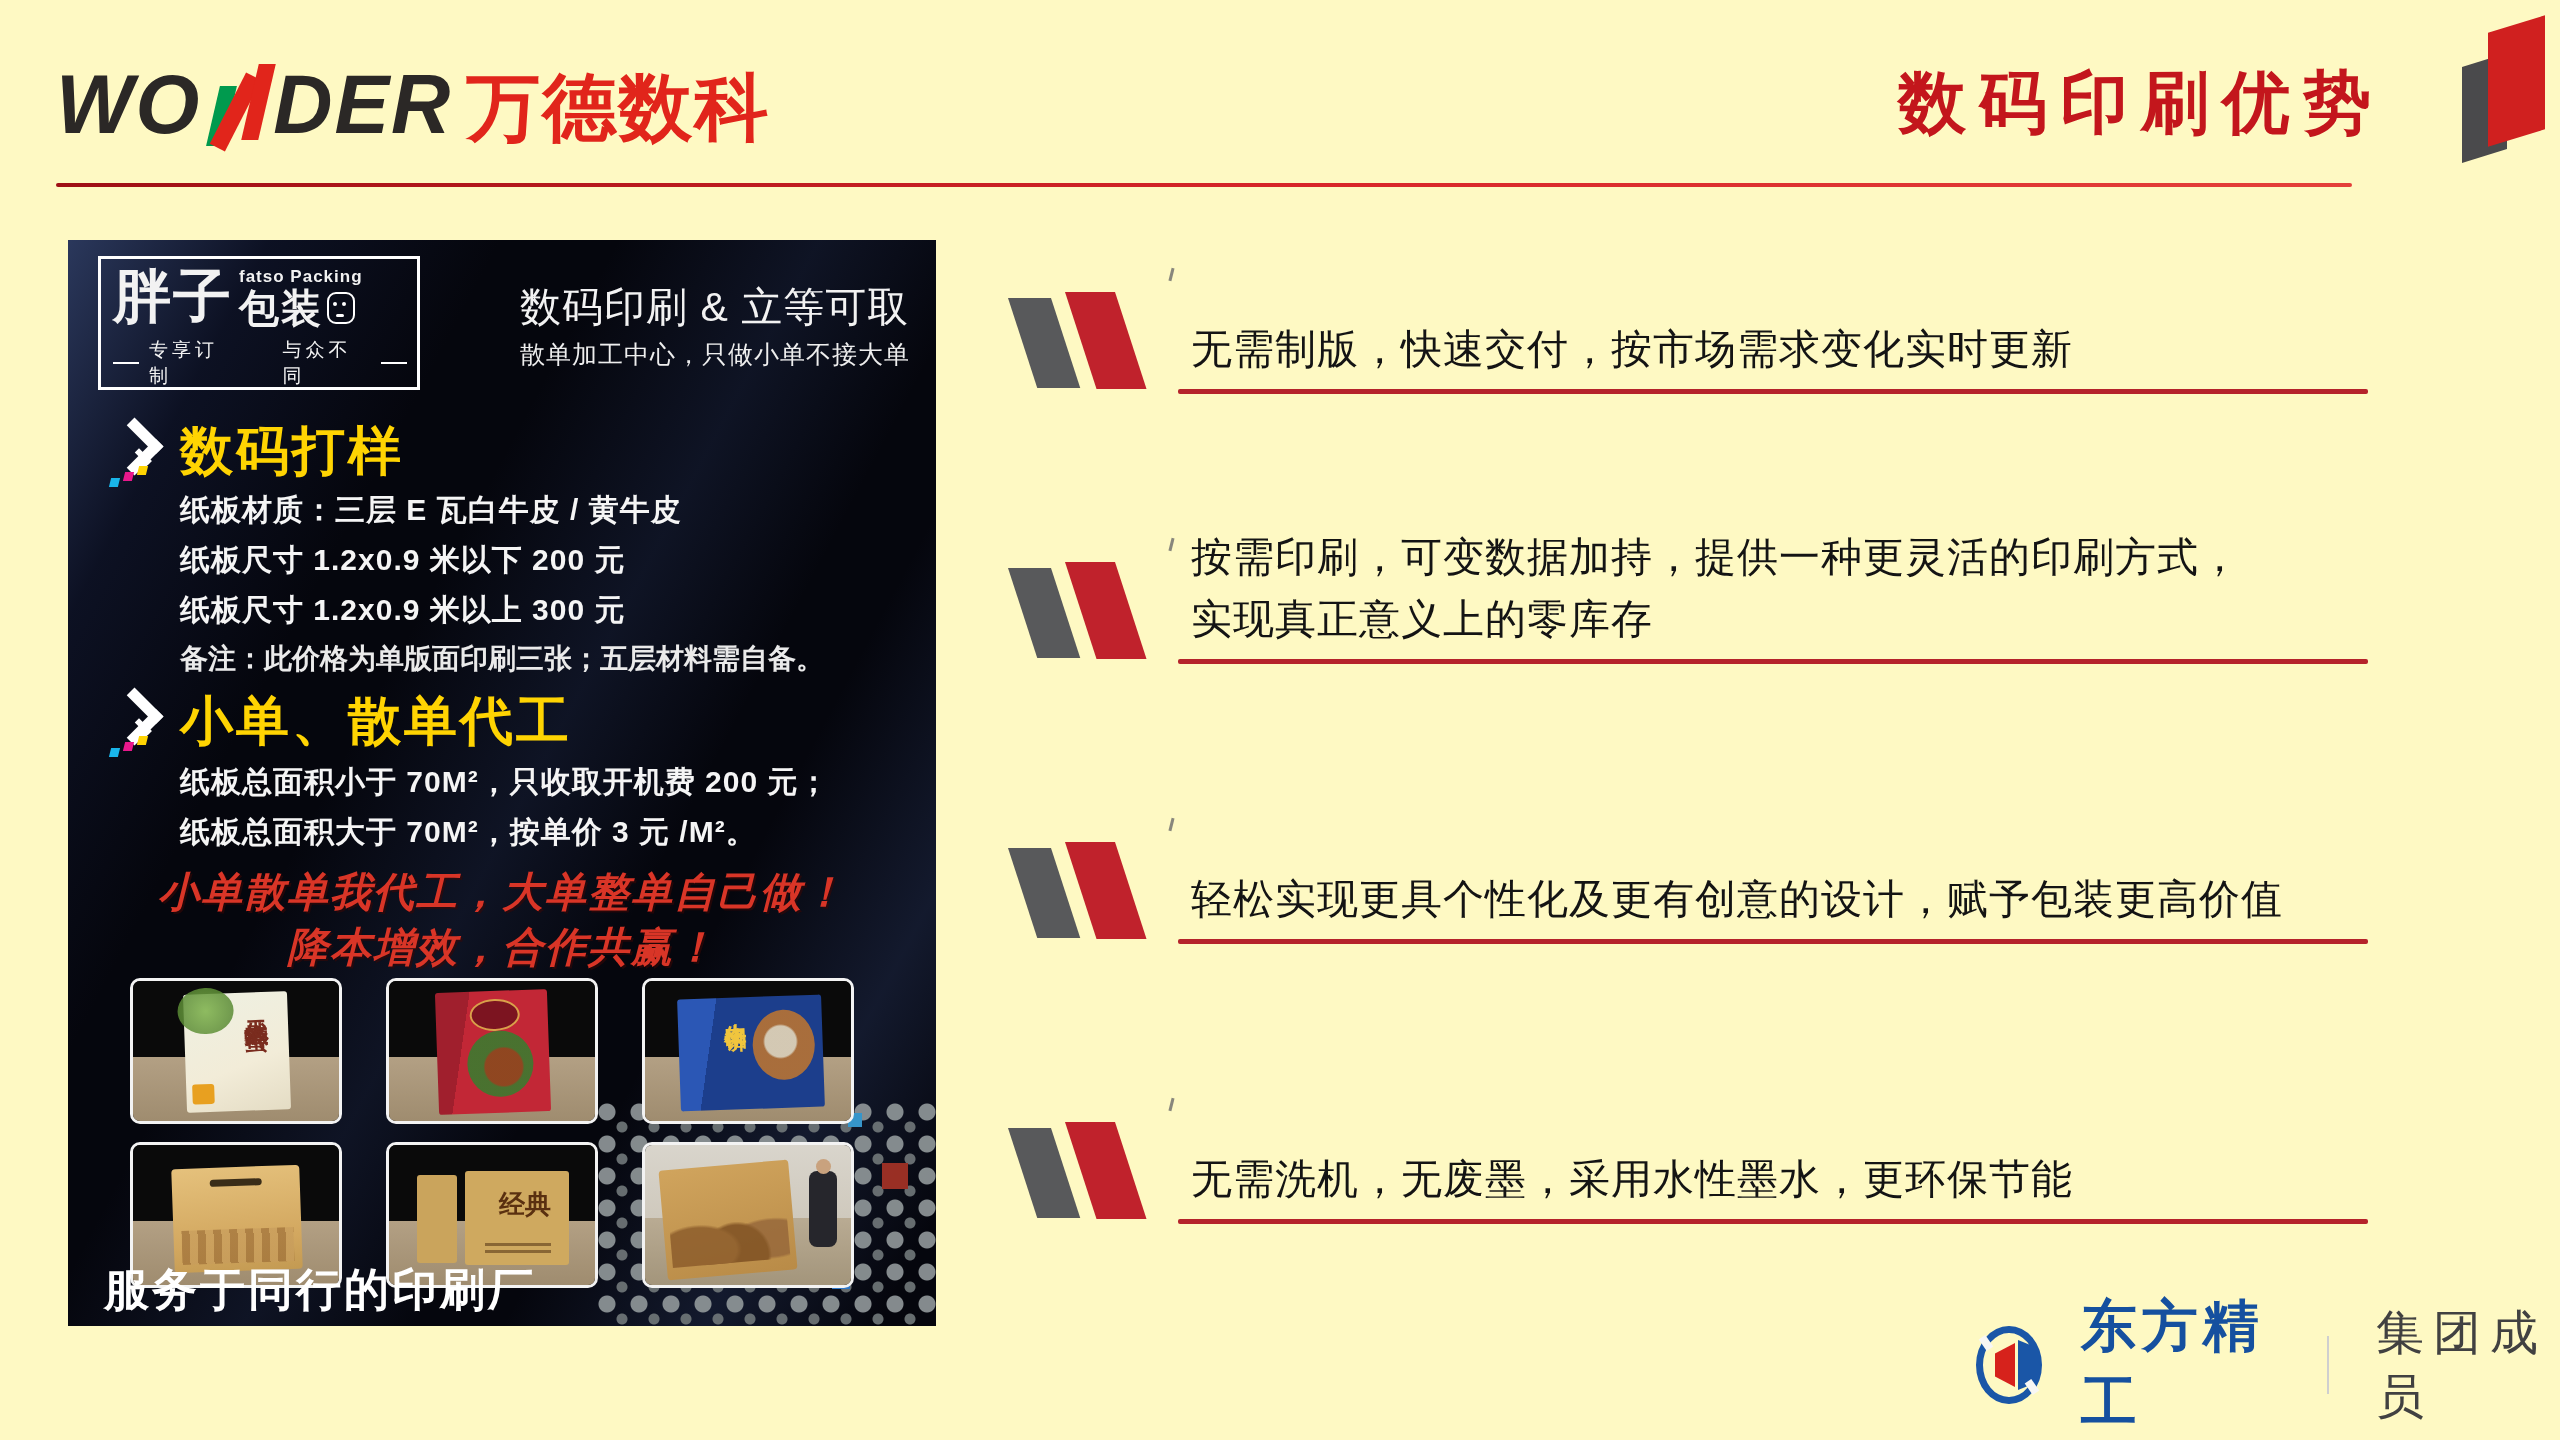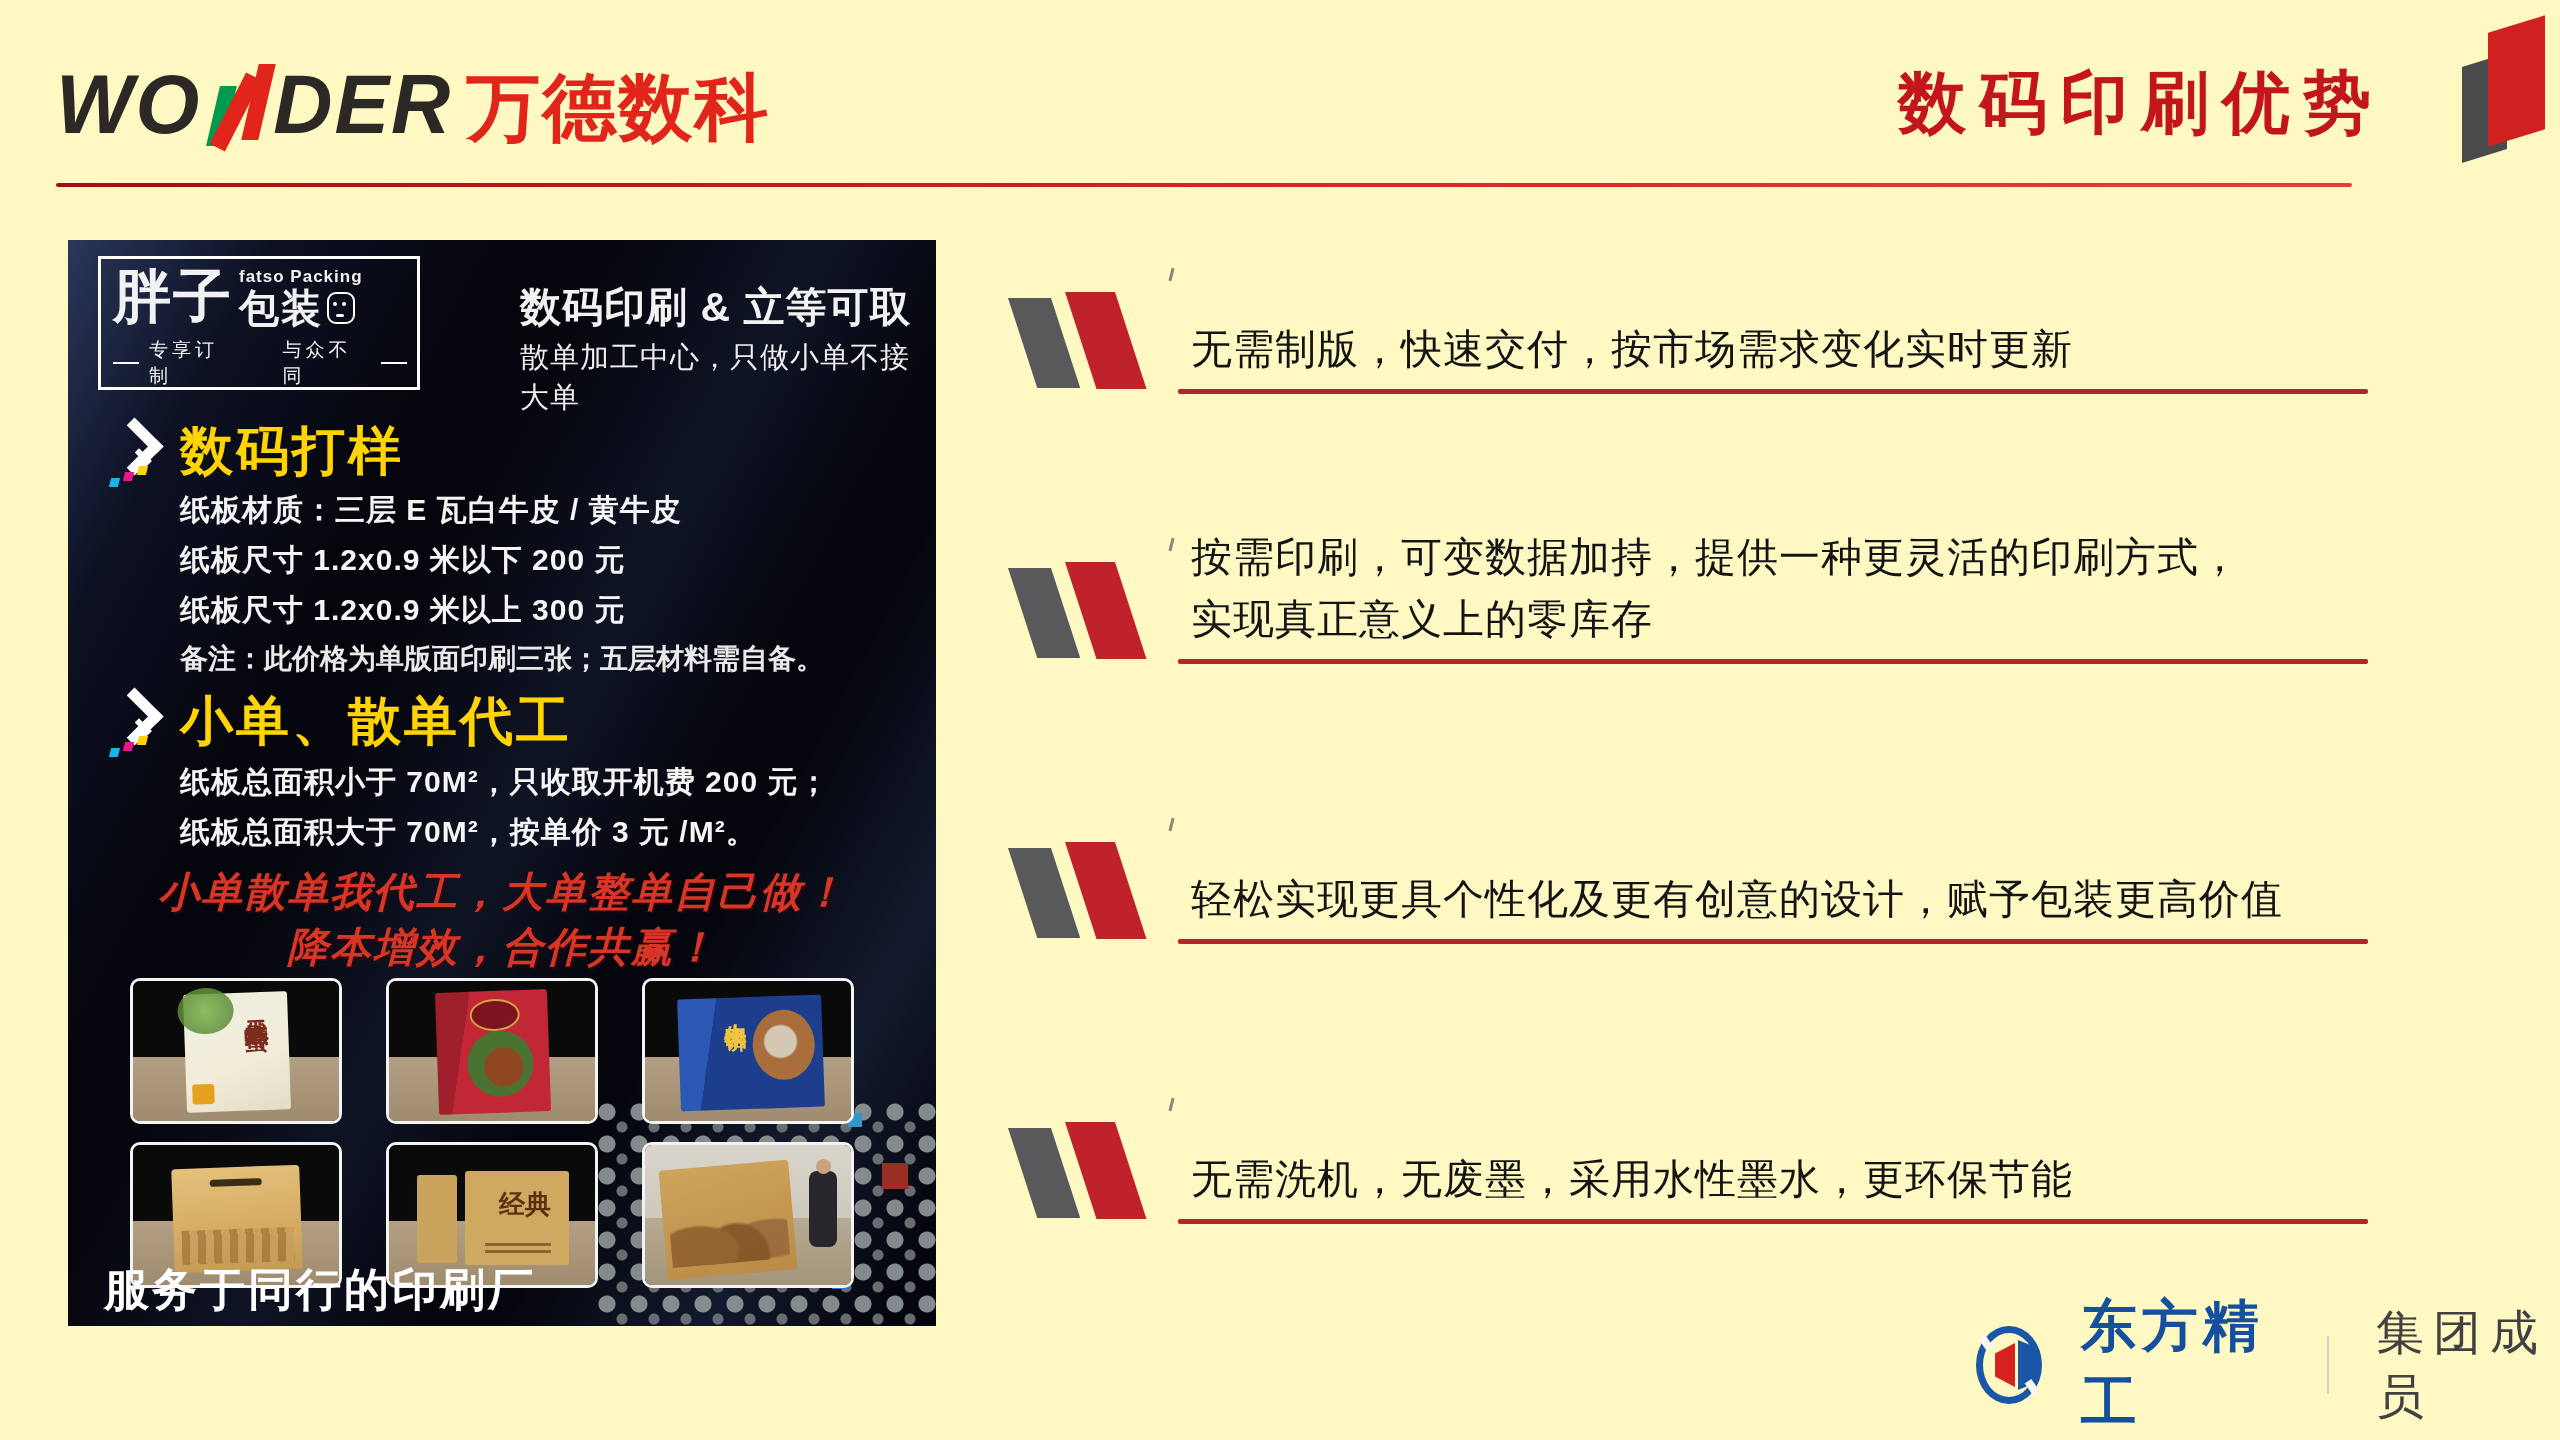--- a/index.html
+++ b/index.html
@@ -44,22 +44,22 @@
   .fatso-pack{font-size:40px;font-weight:bold;line-height:42px;letter-spacing:2px;}
   .mascot{position:relative;display:inline-block;width:24px;height:28px;border:2px solid #fff;
           border-radius:9px;margin-left:4px;}
   .mascot::before{content:"";position:absolute;left:4px;top:8px;width:4px;height:4px;border-radius:50%;
                   background:#fff;box-shadow:9px 0 0 #fff;}
   .mascot::after{content:"";position:absolute;left:7px;bottom:5px;width:8px;height:3px;border-radius:2px;background:#fff;}
   .fatso-tagline{display:flex;align-items:center;gap:10px;margin-top:8px;font-size:19px;letter-spacing:4px;}
   .fatso-tagline .dash{flex:0 0 26px;height:2px;background:#fff;}
   .fatso-tagline .sp{width:26px;}
 
-  .poster-headline{position:absolute;left:452px;top:40px;font-size:41px;font-weight:bold;letter-spacing:1px;}
-  .poster-subline{position:absolute;left:452px;top:98px;font-size:29px;letter-spacing:1px;color:#eee;}
+  .poster-headline{position:absolute;left:452px;top:40px;font-size:41px;font-weight:normal;letter-spacing:1px;}
+  .poster-subline{position:absolute;left:452px;top:98px;font-size:25px;letter-spacing:1px;color:#eee;}
 
   .arrow-ico{position:absolute;width:70px;height:70px;}
   .arrow-ico .chev{position:absolute;left:6px;top:4px;width:30px;height:30px;border:solid #fff;
                    border-width:11px 11px 0 0;transform:rotate(45deg);}
   .arrow-ico .chev2{position:absolute;left:22px;top:30px;width:12px;height:12px;border:solid #fff;
                     border-width:6px 6px 0 0;transform:rotate(45deg);}
   .arrow-ico .sq{position:absolute;width:9px;height:9px;}
   .arrow-ico .sq.c{left:2px;top:56px;background:#19b5ea;transform:skewX(-14deg);}
   .arrow-ico .sq.m{left:16px;top:50px;background:#e8188c;transform:skewX(-14deg);}
   .arrow-ico .sq.y{left:30px;top:44px;background:#ffd402;transform:skewX(-14deg);}

